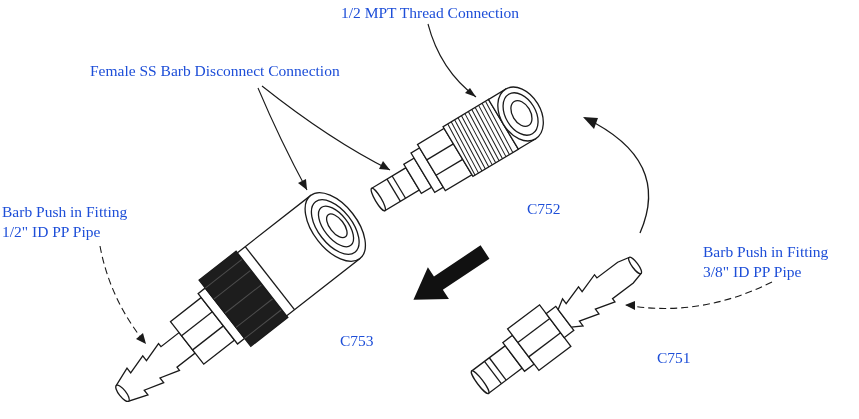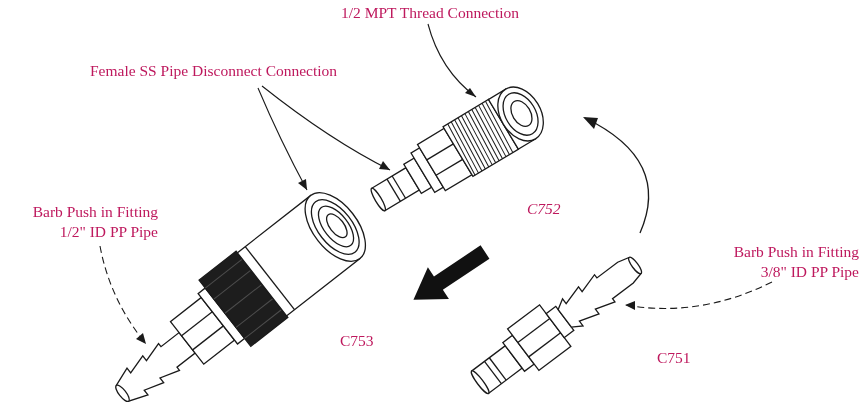--- a/index.html
+++ b/index.html
@@ -1,22 +1,22 @@
 <!DOCTYPE html>
 <html><head>
 <meta charset="utf-8">
 <style>
   html,body{margin:0;padding:0;background:#ffffff;}
   #stage{
     position:relative;width:859px;height:419px;background:#ffffff;
-    font-family:"Liberation Serif", serif;color:#be185d;overflow:hidden;
+    font-family:"Liberation Serif", serif;color:#1d4ed8;overflow:hidden;
   }
   .diagram-svg{position:absolute;left:0;top:0;}
   .label{position:absolute;font-size:15.5px;line-height:20px;white-space:nowrap;}
-  .label.center{text-align:right;white-space:normal;}
+  .label.center{text-align:left;white-space:normal;}
   .partnum{position:absolute;font-size:15.5px;}
 </style>
 </head>
 <body>
 
 <div id="stage">
 
   <svg class="diagram-svg" width="859" height="419" viewBox="0 0 859 419">
 
     <g stroke="#1a1a1a" stroke-width="1.1" fill="none">
@@ -105,29 +105,29 @@
       <line x1="-46" y1="-9" x2="-6" y2="-9"></line>
       <line x1="-46" y1="9" x2="-6" y2="9"></line>
       <rect x="-6" y="-15" width="12" height="30"></rect>
       <polygon points="6,-11 16,-17 16,-11 36,-17 36,-11 56,-17 56,-13 82,-13 94,-10 94,10 82,13 56,13 56,17 36,11 36,17 16,11 16,17 6,11"></polygon>
       <ellipse cx="94" cy="0" rx="3" ry="10"></ellipse>
     </g>
   </svg>
 
   <div class="label" style="left:320px;top:3px;width:220px;text-align:center;">1/2 MPT Thread Connection</div>
 
-  <div class="label" style="left:90px;top:61px;">Female SS Pipe Disconnect Connection</div>
+  <div class="label" style="left:90px;top:61px;">Female SS Barb Disconnect Connection</div>
 
   <div class="label center" style="left:2px;top:202px;width:156px;">
     <div>Barb Push in Fitting</div>
     <div>1/2" ID PP Pipe</div>
   </div>
 
   <div class="label center" style="left:703px;top:242px;width:156px;">
     <div>Barb Push in Fitting</div>
     <div>3/8" ID PP Pipe</div>
   </div>
 
-  <div class="partnum" style="left:527px;top:200px;font-style:italic;">C752</div>
+  <div class="partnum" style="left:527px;top:200px;">C752</div>
   <div class="partnum" style="left:340px;top:332px;">C753</div>
   <div class="partnum" style="left:641px;top:349px;margin-left:16px;">C751</div>
 
 </div>
 
 </body></html>

